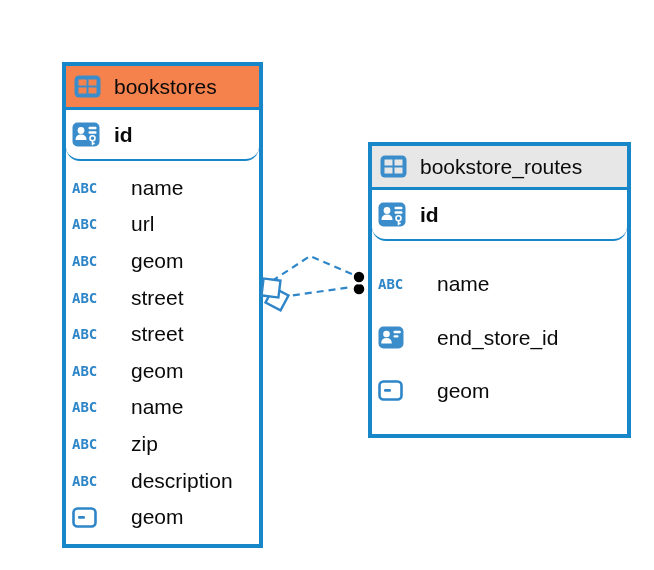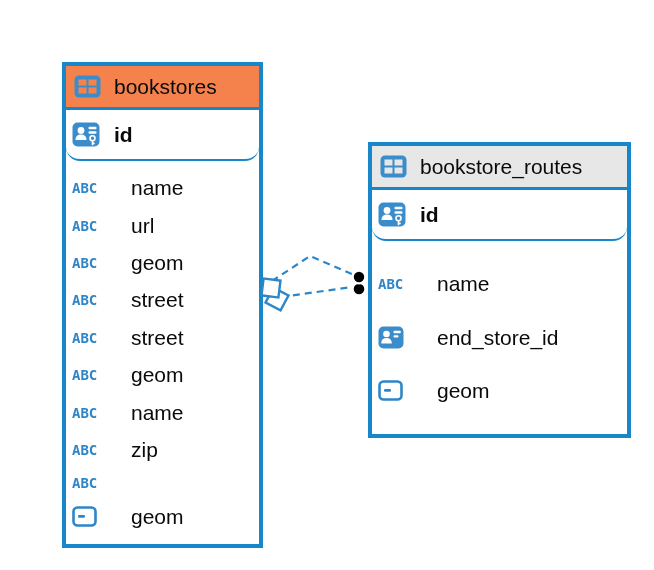--- a/index.html
+++ b/index.html
@@ -131,20 +131,21 @@
     <div class="row">
       <span class="islot">
           <span class="abc">ABC</span>
         </span>
       <span>zip</span>
     </div>
     <div class="row">
       <span class="islot">
           <span class="abc">ABC</span>
         </span>
+      <span>description</span>
     </div>
     <div class="row">
       <span class="islot">
         <svg width="25" height="21" viewBox="0 0 25 21">
           <rect x="1.5" y="1.5" width="22" height="18" rx="4" fill="#fff" stroke="var(--abcblue)" stroke-width="2.6"></rect>
           <rect x="6" y="9" width="7" height="2.8" rx="1.2" fill="var(--abcblue)"></rect>
         </svg>
       </span>
       <span>geom</span>
     </div>

